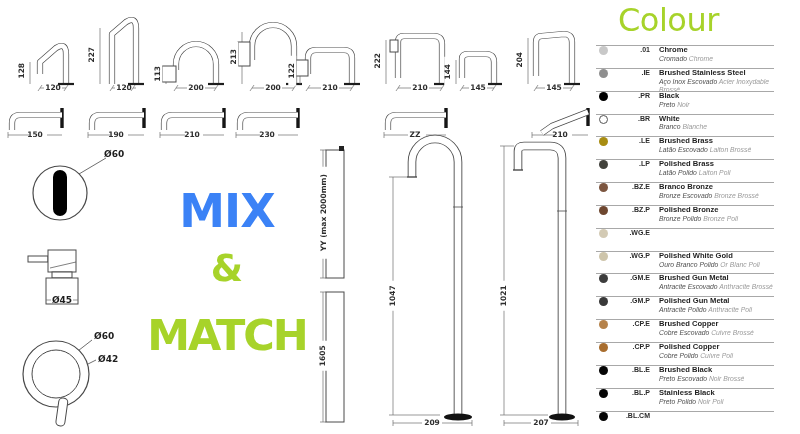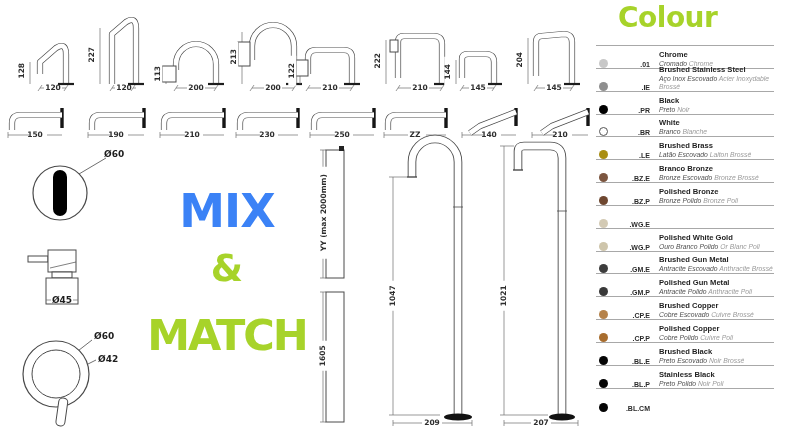--- a/index.html
+++ b/index.html
@@ -18,23 +18,23 @@
   rect.box{stroke:#4a4a4a;stroke-width:1;fill:#fff}
   .hdim{position:absolute;font-family:"DejaVu Sans",sans-serif;font-weight:bold;font-size:7.5px;color:#2e2e2e;text-align:center;line-height:1}
   .vdim{position:absolute;font-family:"DejaVu Sans",sans-serif;font-weight:bold;font-size:7.5px;color:#2e2e2e;width:30px;text-align:center;line-height:1;background:#fff;transform:rotate(-90deg)}
   .vdiml{width:92px}
   .odim{position:absolute;font-family:"DejaVu Sans",sans-serif;font-weight:bold;font-size:9px;color:#1d1d1d;line-height:1}
   .mm{position:absolute;left:138px;top:190px;width:178px;text-align:center;font-family:"DejaVu Sans",sans-serif;font-weight:800;line-height:.92}
   .mm-l1{font-size:46px;letter-spacing:-1px}
   .mm-l2{font-size:37px;margin-top:20px}
   .mm-l3{font-size:43px;letter-spacing:-2px;margin-top:30px}
   .legend{position:absolute;left:596px;top:0;width:178px;height:434px}
-  .legend-title{position:absolute;left:22px;top:4px;font-family:"DejaVu Sans",sans-serif;font-size:28px;font-weight:bold;letter-spacing:-.5px;line-height:1}
+  .legend-title{position:absolute;left:22px;top:4px;font-family:"DejaVu Sans",sans-serif;font-size:32px;font-weight:normal;letter-spacing:-.5px;line-height:1}
   .lrows{position:absolute;top:45px;left:0;right:0;border-top:1px solid #a8a8a8}
-  .lrow{height:22.85px;display:flex;align-items:flex-end;border-bottom:1px solid #a8a8a8;box-sizing:border-box}
+  .lrow{height:22.85px;display:flex;align-items:flex-start;border-bottom:1px solid #a8a8a8;box-sizing:border-box}
   .lrow:last-child{border-bottom:none}
   .dot{width:9px;height:9px;border-radius:50%;margin-left:3px;flex:0 0 9px;border:1px solid transparent;box-sizing:border-box}
   .lcode{width:36px;margin-left:6px;flex:0 0 36px;font-size:7px;font-weight:bold;color:#2b2b2b;text-align:right}
   .lnames{margin-left:9px;line-height:1.18}
   .lname{font-size:7.6px;font-weight:bold;color:#1f1f1f}
   .lsub{font-size:6.8px;font-style:italic}
   .lsub .pt{color:#4f4f4f}
   .lsub .fr{color:#9a9a9a}
 </style>
 </head>
@@ -175,49 +175,31 @@
   <div class="diag" style="left:232px;top:106px;width:72px;height:34px">
     <svg width="72" height="34" viewBox="0 0 72 34">
       <path class="dim" d="M4 29 H28 M46 29 H66 M4 26 V32"></path>
       <path class="plate" d="M66 2 V22"></path>
       <path class="tube-o" d="M66 9 H16 Q8 9 8 17 V24"></path>
       <path class="tube-i" d="M66 9 H16 Q8 9 8 17 V24"></path>
     </svg>
     <span class="hdim" style="left:4px;top:25px;width:62px">230</span>
   </div>
 
-  <div class="diag" style="left:306px;top:106px;width:74px;height:34px">
-    <svg width="74" height="34" viewBox="0 0 74 34">
-      <path class="dim" d="M4 29 H29 M47 29 H68 M4 26 V32"></path>
-      <path class="plate" d="M68 2 V22"></path>
-      <path class="tube-o" d="M68 9 H16 Q8 9 8 17 V24"></path>
-      <path class="tube-i" d="M68 9 H16 Q8 9 8 17 V24"></path>
-    </svg>
-    <span class="hdim" style="left:4px;top:25px;width:64px">250</span>
-  </div>
 
   <div class="diag" style="left:380px;top:106px;width:72px;height:34px">
     <svg width="72" height="34" viewBox="0 0 72 34">
       <path class="dim" d="M4 29 H28 M46 29 H66 M4 26 V32"></path>
       <path class="plate" d="M66 2 V22"></path>
       <path class="tube-o" d="M66 9 H16 Q8 9 8 17 V24"></path>
       <path class="tube-i" d="M66 9 H16 Q8 9 8 17 V24"></path>
     </svg>
     <span class="hdim" style="left:4px;top:25px;width:62px">ZZ</span>
   </div>
 
-  <div class="diag" style="left:458px;top:106px;width:64px;height:34px">
-    <svg width="64" height="34" viewBox="0 0 64 34">
-      <path class="dim" d="M4 29 H25 M43 29 H58 M4 26 V32"></path>
-      <path class="plate" d="M58 2 V20"></path>
-      <path class="tube-o" d="M58 6 L22 20 L12 27"></path>
-      <path class="tube-i" d="M58 6 L22 20 L12 27"></path>
-    </svg>
-    <span class="hdim" style="left:4px;top:25px;width:54px">140</span>
-  </div>
 
   <div class="diag" style="left:528px;top:106px;width:66px;height:34px">
     <svg width="66" height="34" viewBox="0 0 66 34">
       <path class="dim" d="M4 29 H26 M44 29 H60 M4 26 V32"></path>
       <path class="plate" d="M60 2 V20"></path>
       <path class="tube-o" d="M60 6 L24 20 L14 27"></path>
       <path class="tube-i" d="M60 6 L24 20 L14 27"></path>
     </svg>
     <span class="hdim" style="left:4px;top:25px;width:56px">210</span>
   </div>
@@ -348,20 +330,28 @@
 
       <div class="lrow">
         <span class="dot" style="background-color: rgb(168, 141, 18);"></span>
         <span class="lcode">.LE</span>
         <span class="lnames">
           <span class="lname" style="display:block">Brushed Brass</span>
           <span class="lsub" style="display:block"><span class="pt">Latão Escovado</span> <span class="fr">Laiton Brossé</span></span>
         </span>
       </div>
 
+      <div class="lrow">
+        <span class="dot" style="background-color: rgb(66, 66, 60);"></span>
+        <span class="lcode">.LP</span>
+        <span class="lnames">
+          <span class="lname" style="display:block">Polished Brass</span>
+          <span class="lsub" style="display:block"><span class="pt">Latão Polido</span> <span class="fr">Laiton Poli</span></span>
+        </span>
+      </div>
 
       <div class="lrow">
         <span class="dot" style="background-color: rgb(124, 86, 64);"></span>
         <span class="lcode">.BZ.E</span>
         <span class="lnames">
           <span class="lname" style="display:block">Branco Bronze</span>
           <span class="lsub" style="display:block"><span class="pt">Bronze Escovado</span> <span class="fr">Bronze Brossé</span></span>
         </span>
       </div>
 

